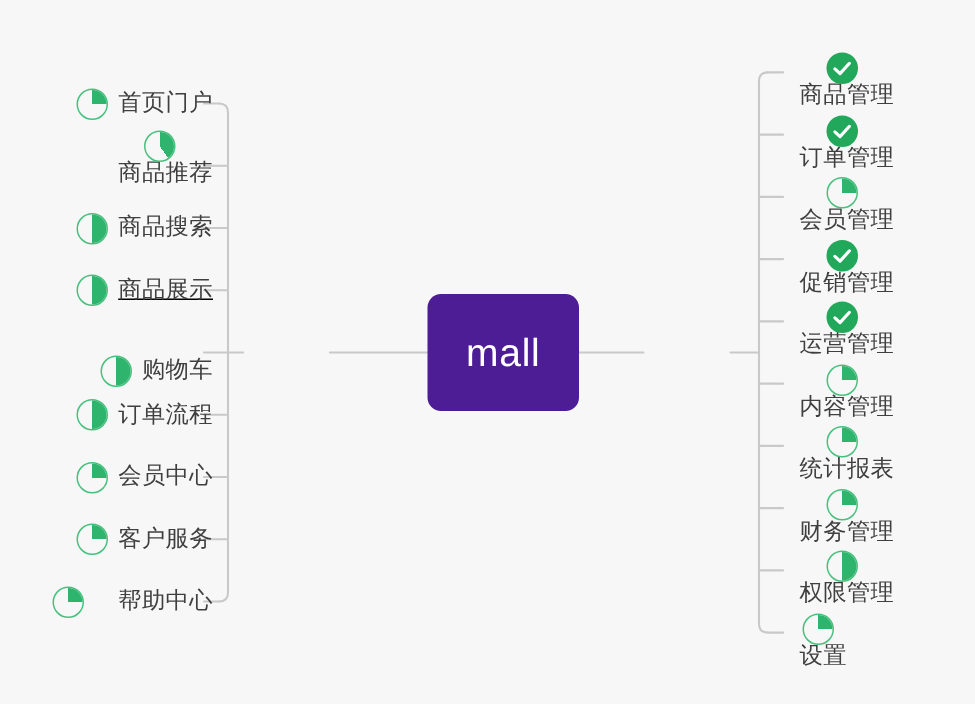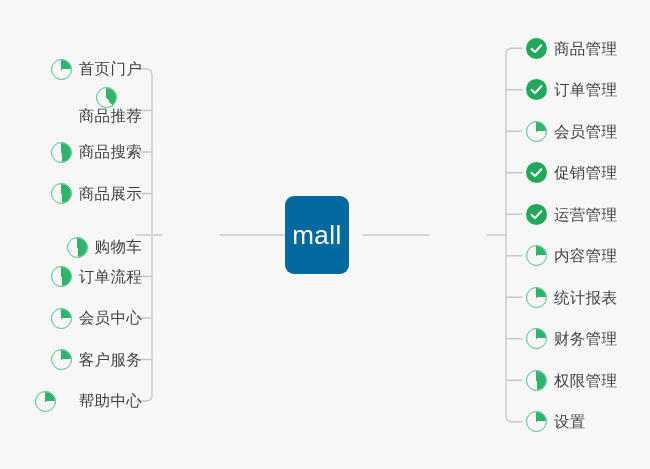--- a/index.html
+++ b/index.html
@@ -43,21 +43,21 @@
     align-items: center;
     white-space: nowrap;
   }
   .leaf.left {
     right: 508px;              
     flex-direction: row;
     justify-content: flex-end;
   }
   .leaf.right {
     left: 526px;
-    flex-direction: row;
+    flex-direction: column;
     justify-content: flex-start;
   }
   .leaf-label {
     font-size: 15.5px;
     color: #3f3f3f;
     letter-spacing: 0.3px;
     line-height: 1;
   }
   .leaf.left .leaf-label  { margin-left: 7px; }
   .leaf.right .leaf-label { margin-left: 7px; }
@@ -112,23 +112,23 @@
     height: 42px;
     background: #ffffff;
     border: 1px solid #e4e4e4;
     border-radius: 7px;
     box-shadow: 0 1px 3px rgba(0,0,0,0.08);
     font-size: 17px;
     color: #3f3f3f;
     letter-spacing: 1px;
   }
   .node-root {
-    width: 64px;
+    width: 101px;
     height: 78px;
-    background: #0369a1;
+    background: #4c1d95;
     border-radius: 9px;
     font-size: 26px;
     color: #ffffff;
     letter-spacing: 0.5px;
     text-align: right;
   }
 </style>
 </head>
 <body>
 
@@ -174,21 +174,21 @@
           <span class="wedge" style="background: conic-gradient(rgb(47, 180, 110) 0deg, rgb(47, 180, 110) 144deg, rgba(0, 0, 0, 0) 144deg, rgba(0, 0, 0, 0) 360deg);"></span>
         </span>
         <span class="leaf-label">商品推荐</span>
       </div>
       <div class="leaf left" style="top: 139px;">
         <span class="status-icon pie">
           <span class="wedge" style="background: conic-gradient(rgb(47, 180, 110) 0deg, rgb(47, 180, 110) 180deg, rgba(0, 0, 0, 0) 180deg, rgba(0, 0, 0, 0) 360deg);"></span>
         </span>
         <span class="leaf-label">商品搜索</span>
       </div>
-      <div class="leaf left" style="top: 180.5px;">
+      <div class="leaf left" style="top: 180.5px; text-decoration: underline;">
         <span class="status-icon pie">
           <span class="wedge" style="background: conic-gradient(rgb(47, 180, 110) 0deg, rgb(47, 180, 110) 180deg, rgba(0, 0, 0, 0) 180deg, rgba(0, 0, 0, 0) 360deg);"></span>
         </span>
         <span class="leaf-label">商品展示</span>
       </div>
       <div class="leaf left" style="top: 222px; margin-top: 12px;">
         <span class="status-icon pie">
           <span class="wedge" style="background: conic-gradient(rgb(47, 180, 110) 0deg, rgb(47, 180, 110) 180deg, rgba(0, 0, 0, 0) 180deg, rgba(0, 0, 0, 0) 360deg);"></span>
         </span>
         <span class="leaf-label">购物车</span>

